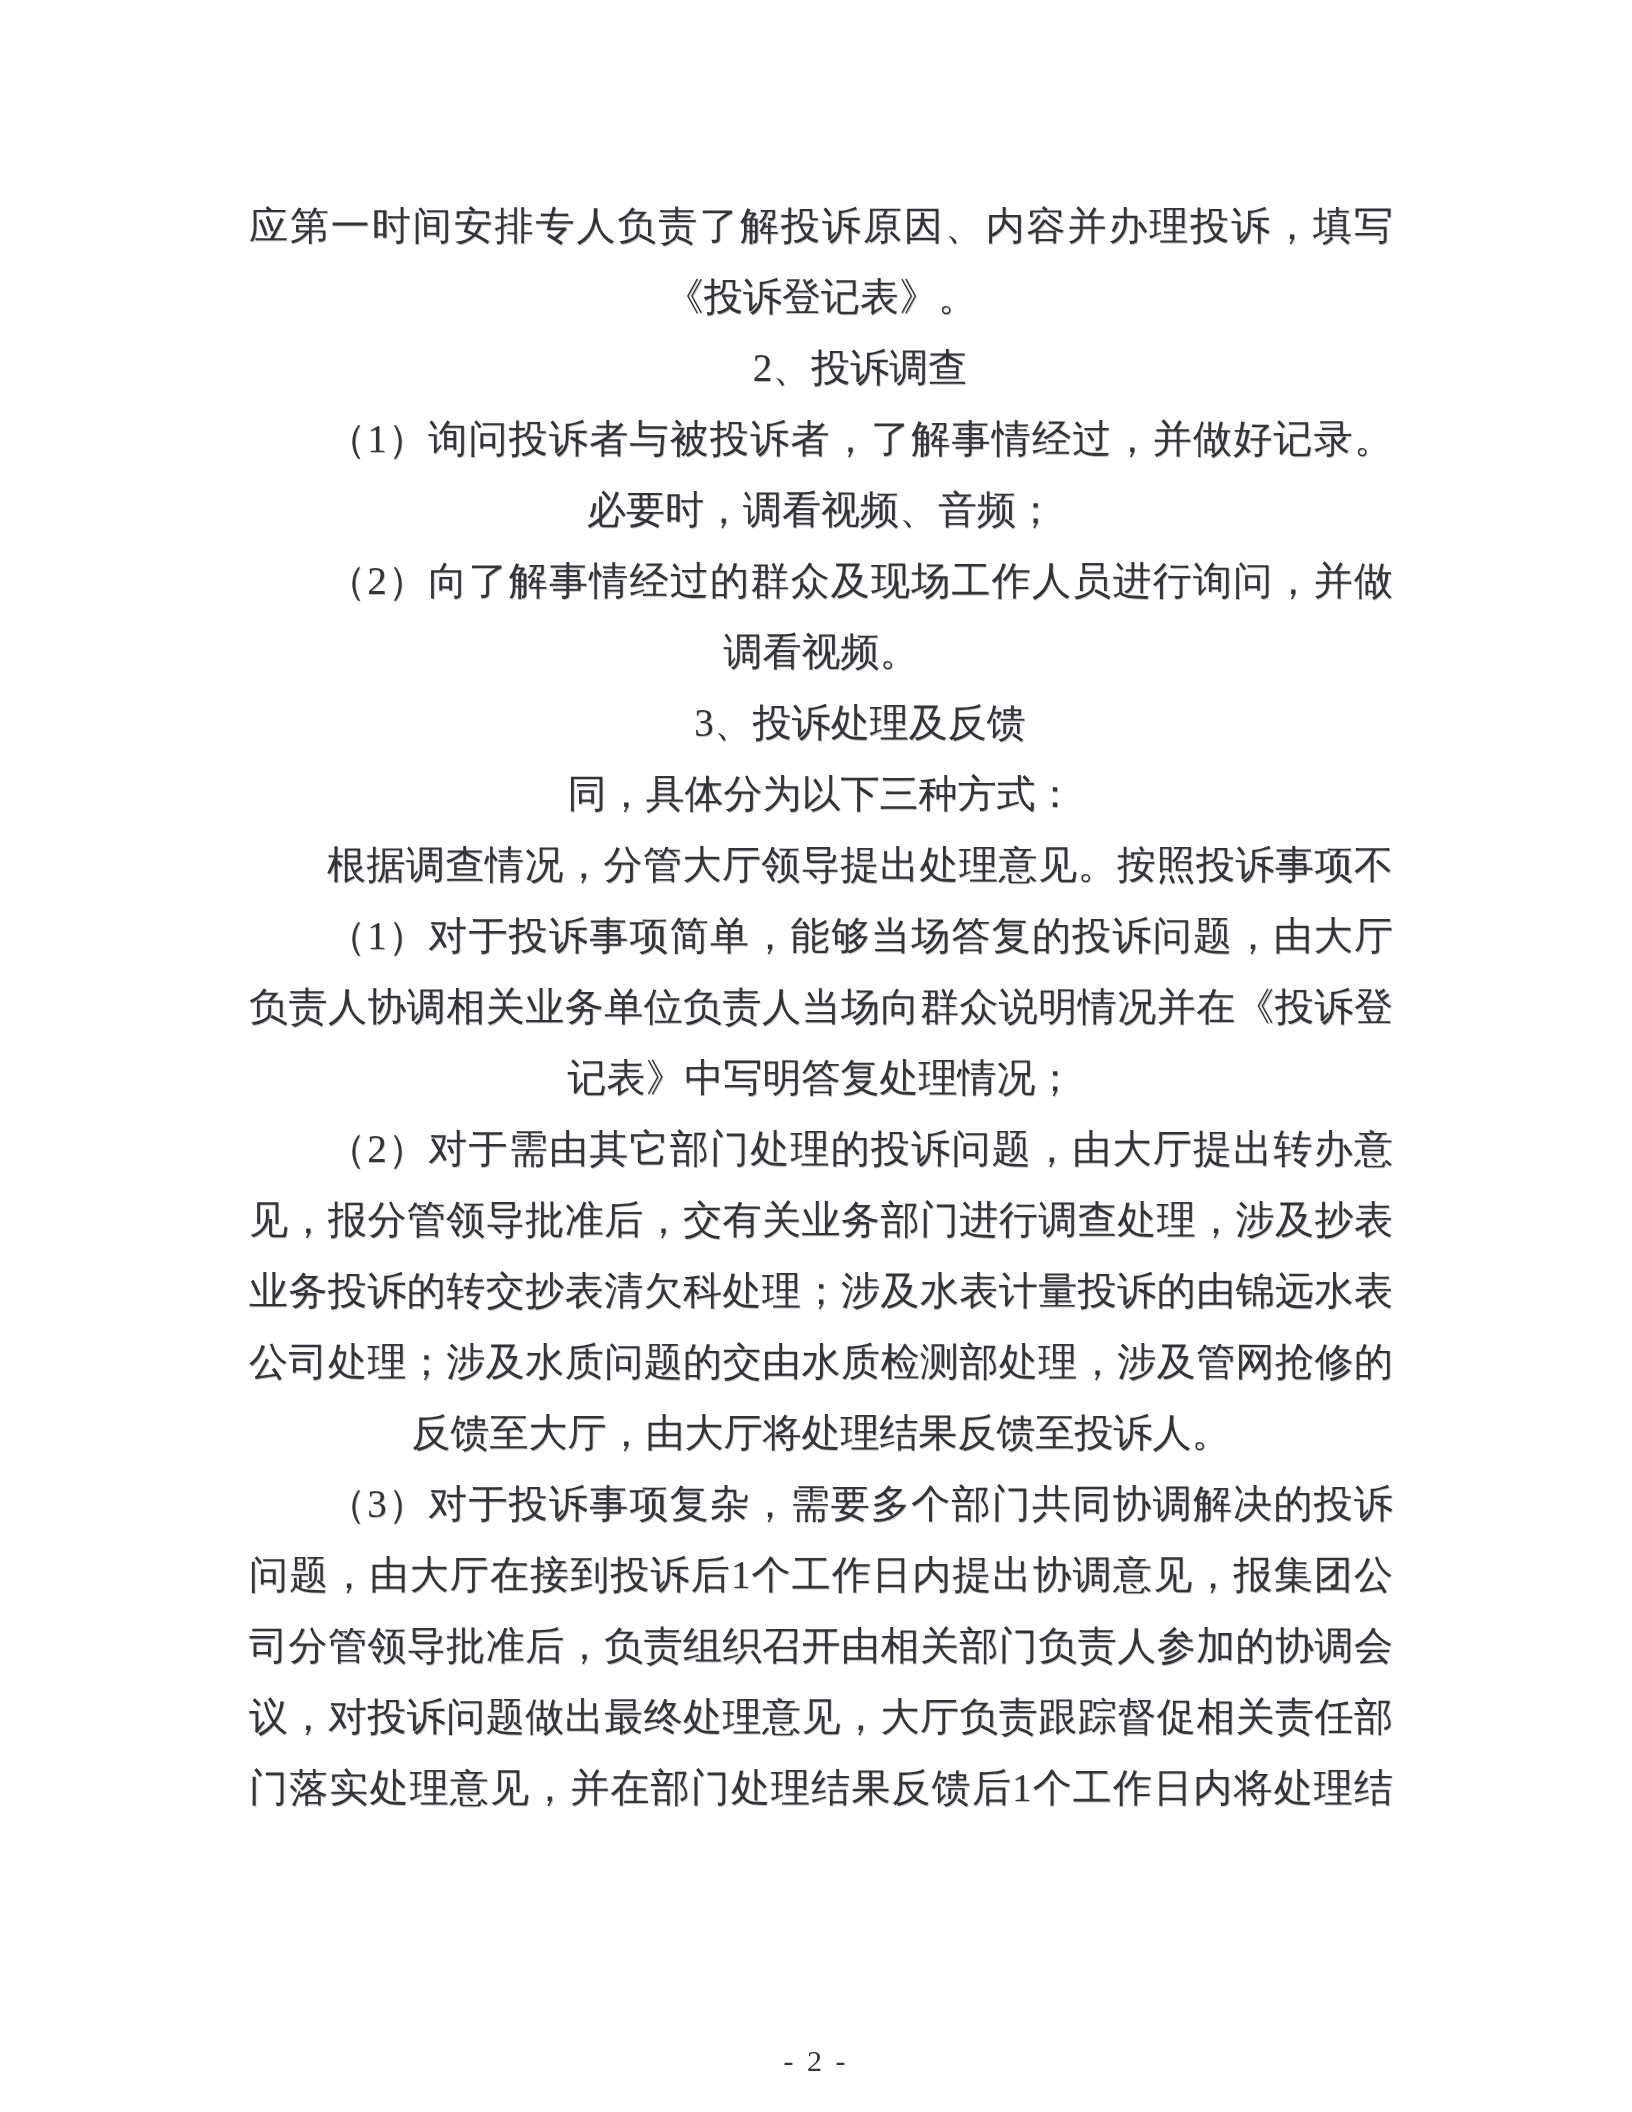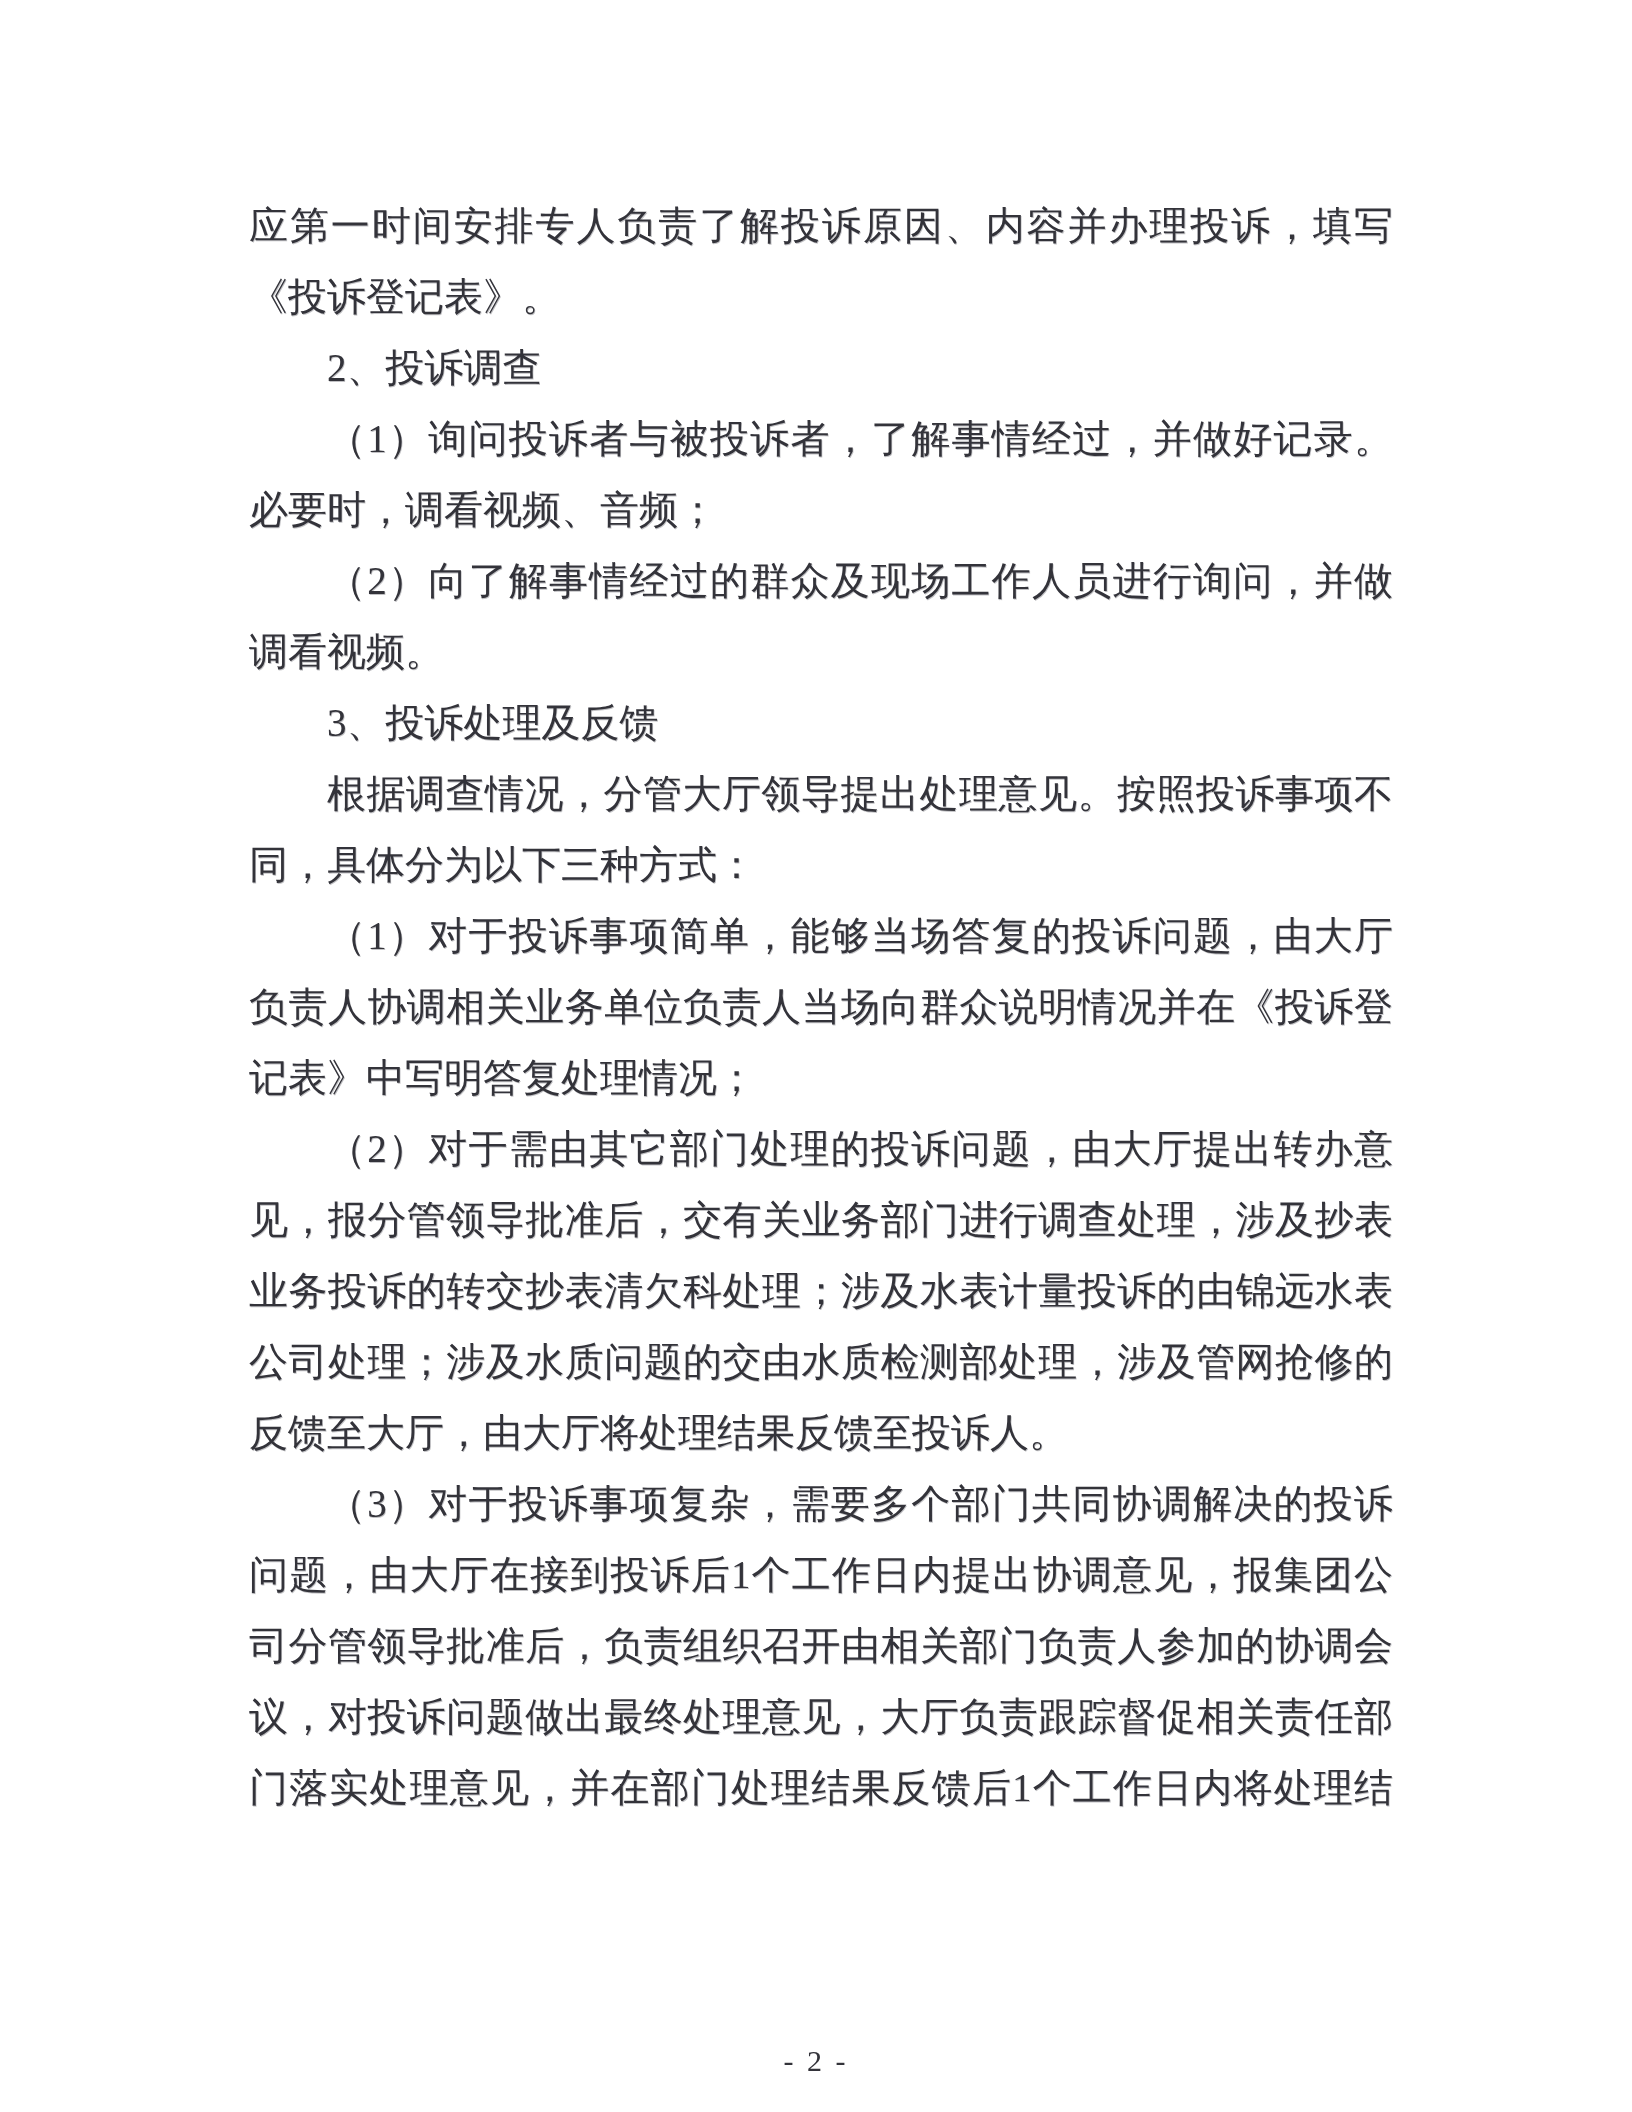--- a/index.html
+++ b/index.html
@@ -33,21 +33,21 @@
   }
   
   .fill {
     white-space: normal;
     text-align: justify;
     text-align-last: justify;
     text-justify: inter-character;
   }
   
   .short {
-    text-align: left;
+    text-align: center;
   }
   
   .indent {
     text-indent: 78px;
   }
   .footer {
     position: absolute;
     top: 2036px;
     left: 0;
     width: 100%;
@@ -66,22 +66,22 @@
 
   <div class="body-text">
     <div class="line fill">应第一时间安排专人负责了解投诉原因、内容并办理投诉，填写</div>
     <div class="line short">《投诉登记表》。</div>
     <div class="line short indent">2、投诉调查</div>
     <div class="line fill indent">（1）询问投诉者与被投诉者，了解事情经过，并做好记录。</div>
     <div class="line short">必要时，调看视频、音频；</div>
     <div class="line fill indent">（2）向了解事情经过的群众及现场工作人员进行询问，并做</div>
     <div class="line short">调看视频。</div>
     <div class="line short indent">3、投诉处理及反馈</div>
+    <div class="line short">同，具体分为以下三种方式：</div>
     <div class="line fill indent">根据调查情况，分管大厅领导提出处理意见。按照投诉事项不</div>
-    <div class="line short">同，具体分为以下三种方式：</div>
     <div class="line fill indent">（1）对于投诉事项简单，能够当场答复的投诉问题，由大厅</div>
     <div class="line fill">负责人协调相关业务单位负责人当场向群众说明情况并在《投诉登</div>
     <div class="line short">记表》中写明答复处理情况；</div>
     <div class="line fill indent">（2）对于需由其它部门处理的投诉问题，由大厅提出转办意</div>
     <div class="line fill">见，报分管领导批准后，交有关业务部门进行调查处理，涉及抄表</div>
     <div class="line fill">业务投诉的转交抄表清欠科处理；涉及水表计量投诉的由锦远水表</div>
     <div class="line fill">公司处理；涉及水质问题的交由水质检测部处理，涉及管网抢修的</div>
     <div class="line short">反馈至大厅，由大厅将处理结果反馈至投诉人。</div>
     <div class="line fill indent">（3）对于投诉事项复杂，需要多个部门共同协调解决的投诉</div>
     <div class="line fill">问题，由大厅在接到投诉后1个工作日内提出协调意见，报集团公</div>

